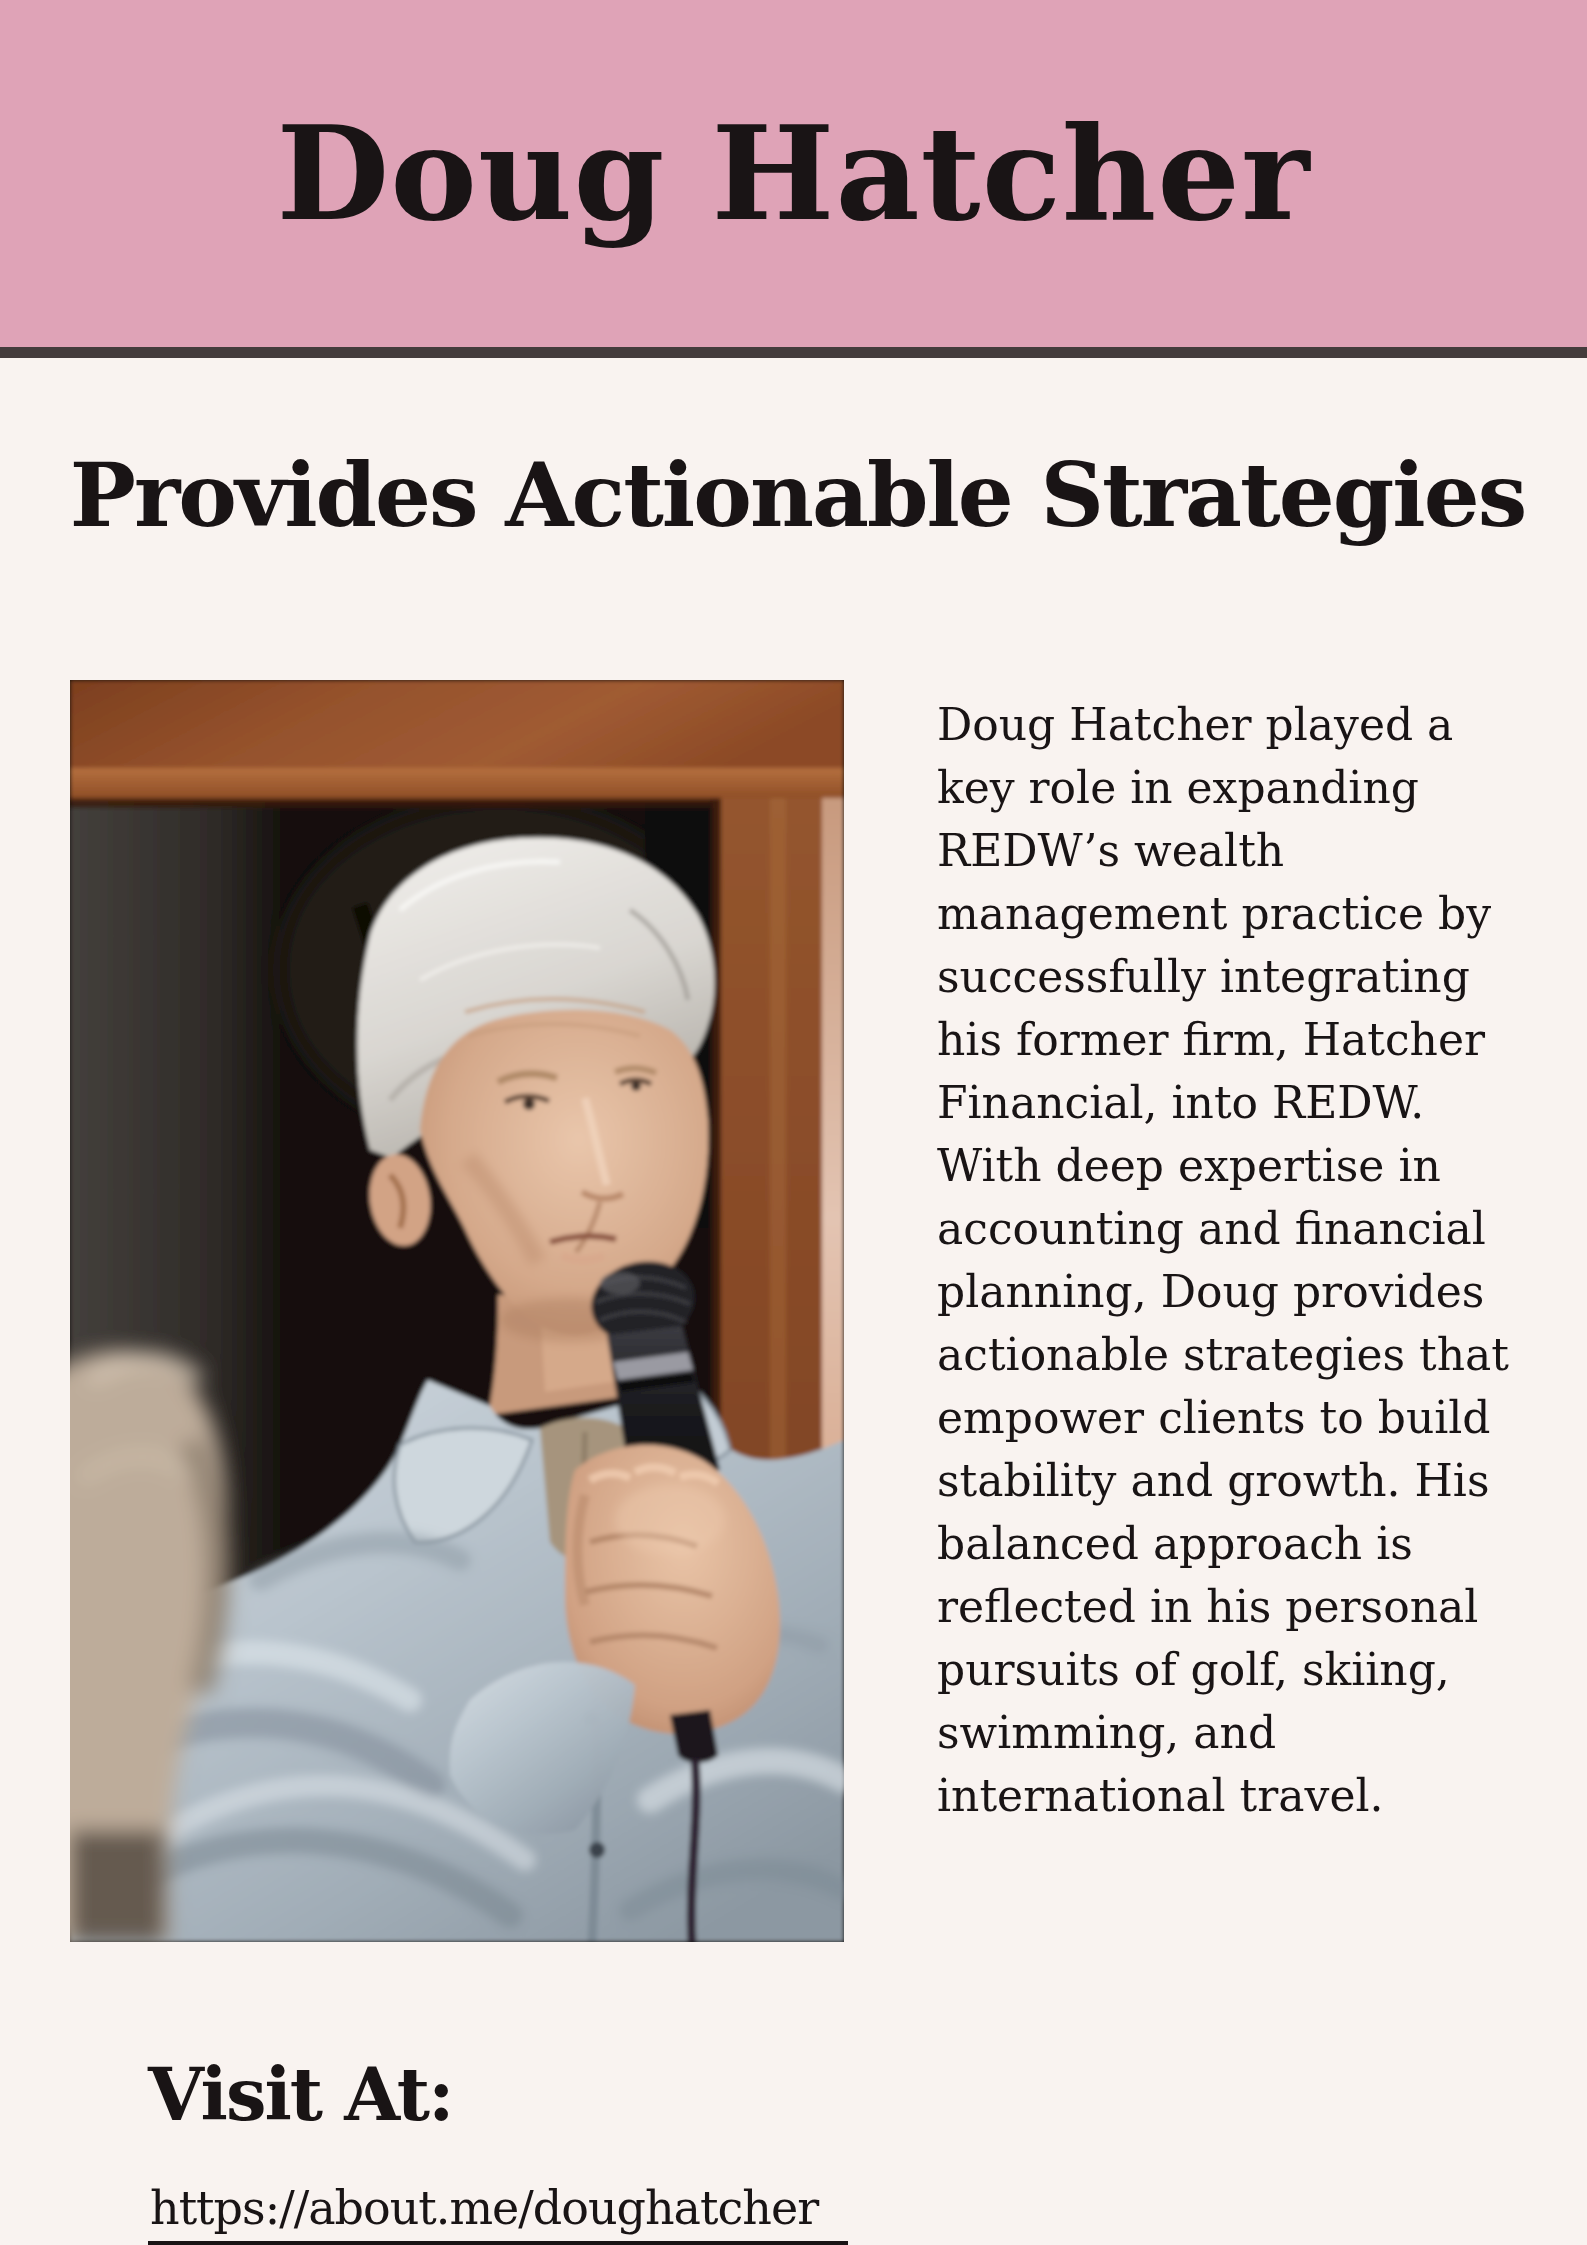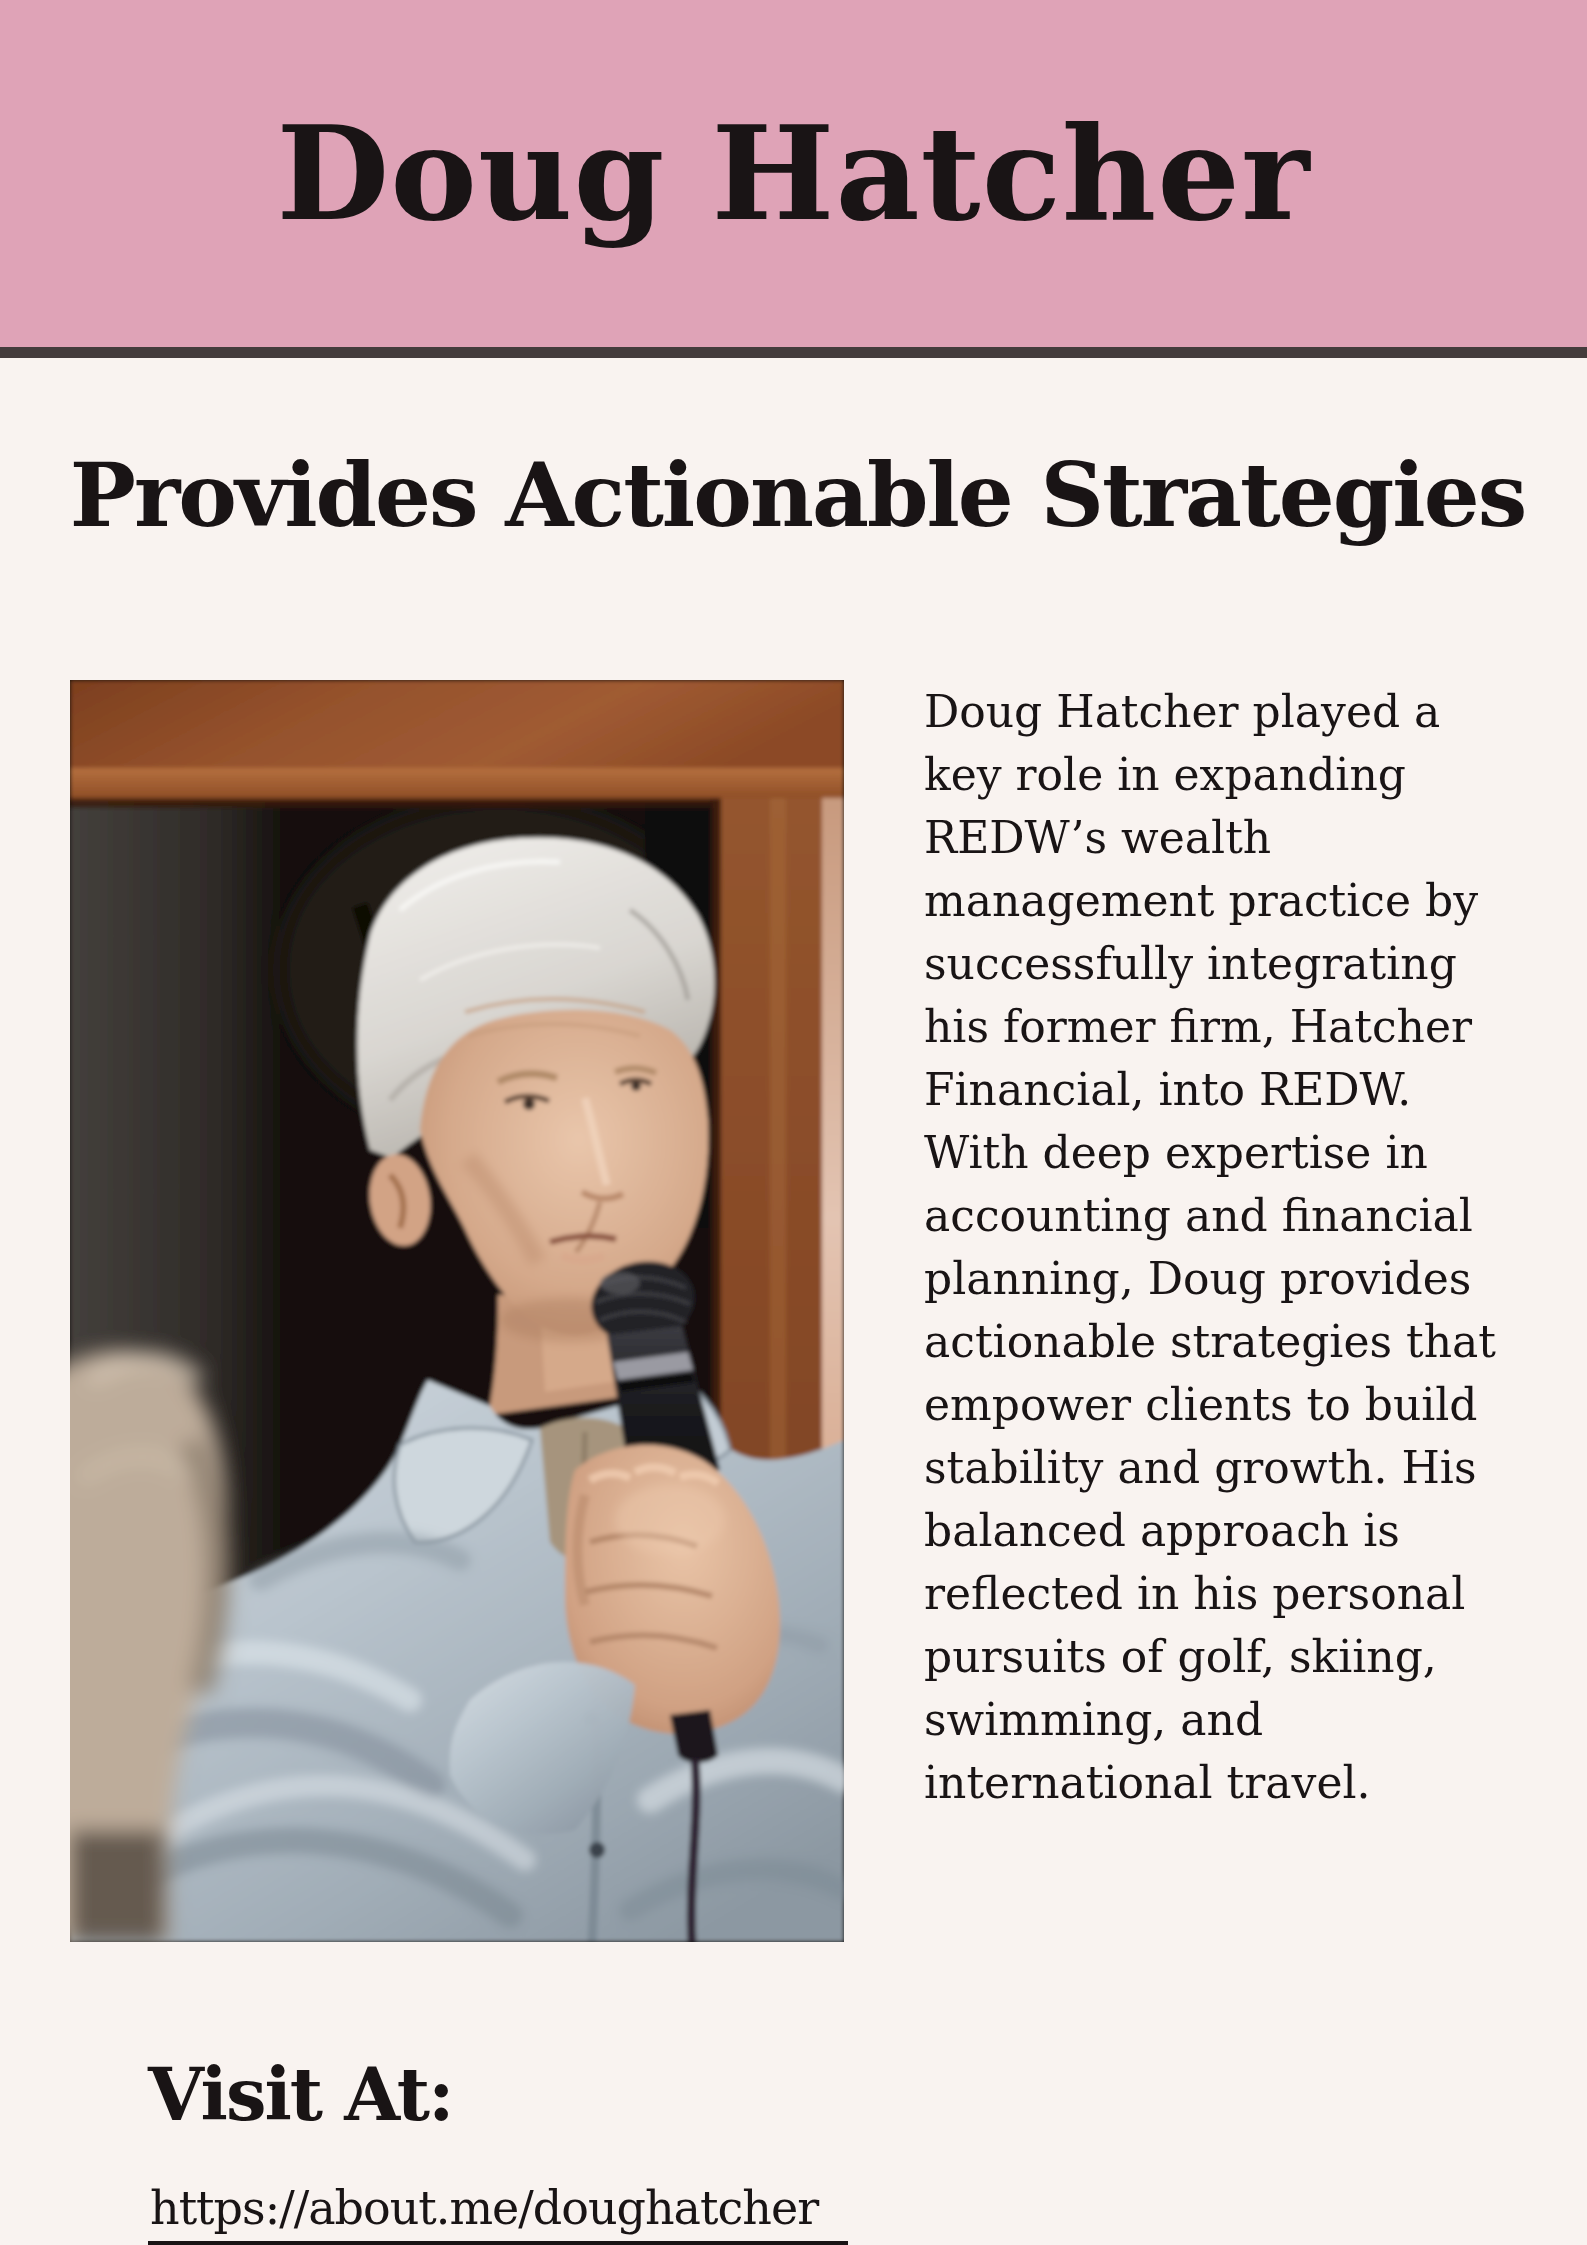--- a/index.html
+++ b/index.html
@@ -25,21 +25,21 @@
     position:absolute;top:438px;left:0;width:1587px;margin:4px;
     text-align:center;font-size:88px;line-height:106px;font-weight:700;letter-spacing:-2px;
     white-space:nowrap;
   }
   .photo{
     position:absolute;left:70px;top:680px;width:774px;height:1262px;margin:0;
     overflow:hidden;background:#130f0d;
   }
   .photo svg{display:block;}
   .bio{
-    position:absolute;left:920px;top:676px;width:645px;margin:4px;
+    position:absolute;left:920px;top:676px;width:645px;margin:17px;
     font-size:44px;line-height:63px;white-space:pre-line;
   }
   .visit{
     position:absolute;left:148px;top:2052px;
     display:flex;align-items:baseline;gap:44px;white-space:nowrap;flex-direction:column;
   }
   .visit-label{font-size:72px;font-weight:700;letter-spacing:-2px;}
   .visit-link{
     font-size:46px;font-weight:400;letter-spacing:-1px;
     color:var(--ink,#191415);text-decoration:none;

